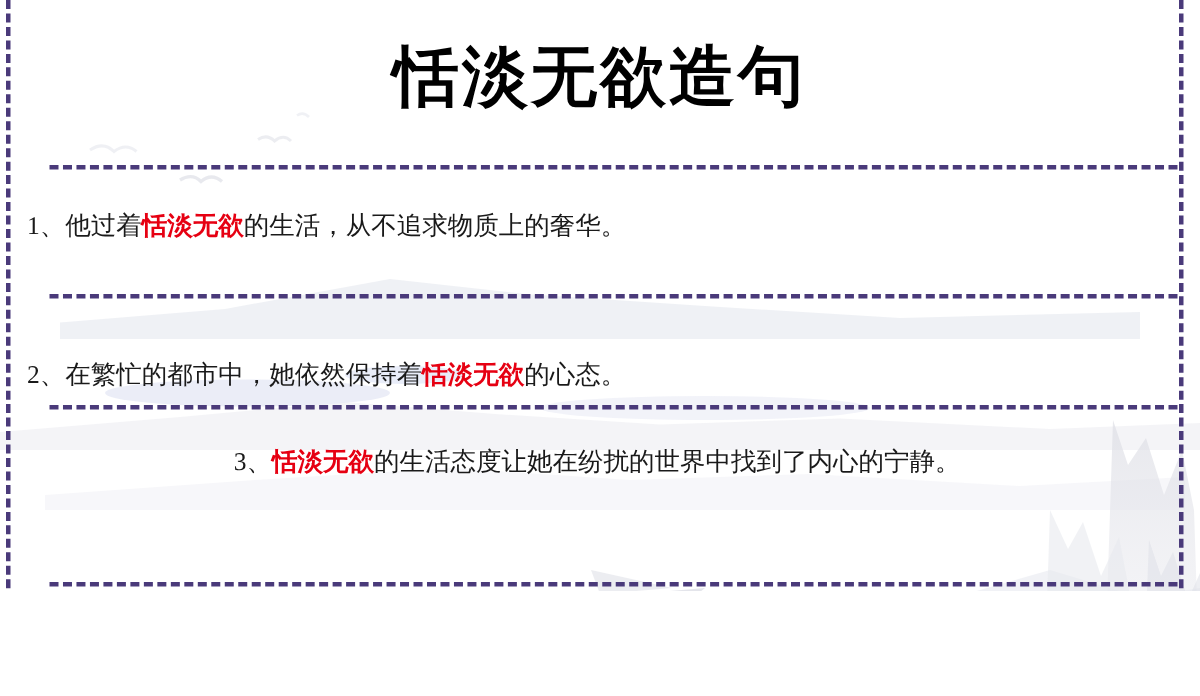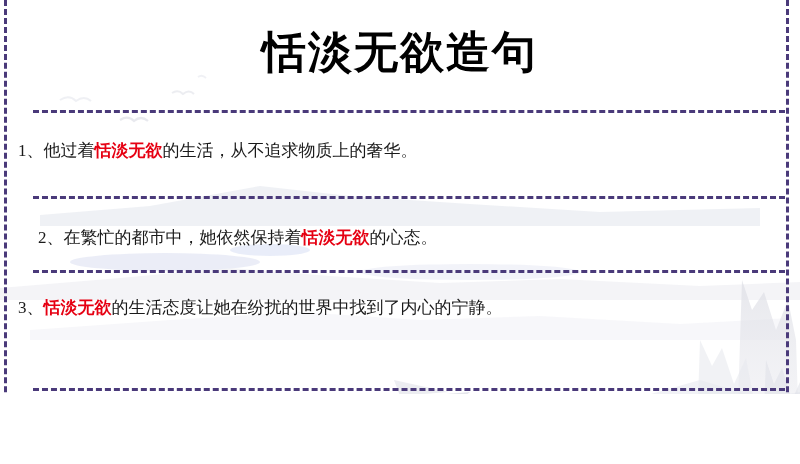--- a/index.html
+++ b/index.html
@@ -79,22 +79,22 @@
     line-height: 40px;
     color: #1a1a1a;
     z-index: 2;
     font-family: "Liberation Serif", "DejaVu Serif", serif;
   }
   .row .hl {
     color: #e60012;
     font-weight: bold;
   }
   #row-1 { top: 131px; }
-  #row-2 { top: 218px; margin-left: 20px; }
-  #row-3 { top: 288px; }
+  #row-2 { top: 230px; }
+  #row-3 { top: 288px; text-align: center; }
 
   
   #logo {
     position: absolute;
     left: 666px;
     top: 414px;
     display: flex;
     align-items: center;
     gap: 6px;
     z-index: 4;

